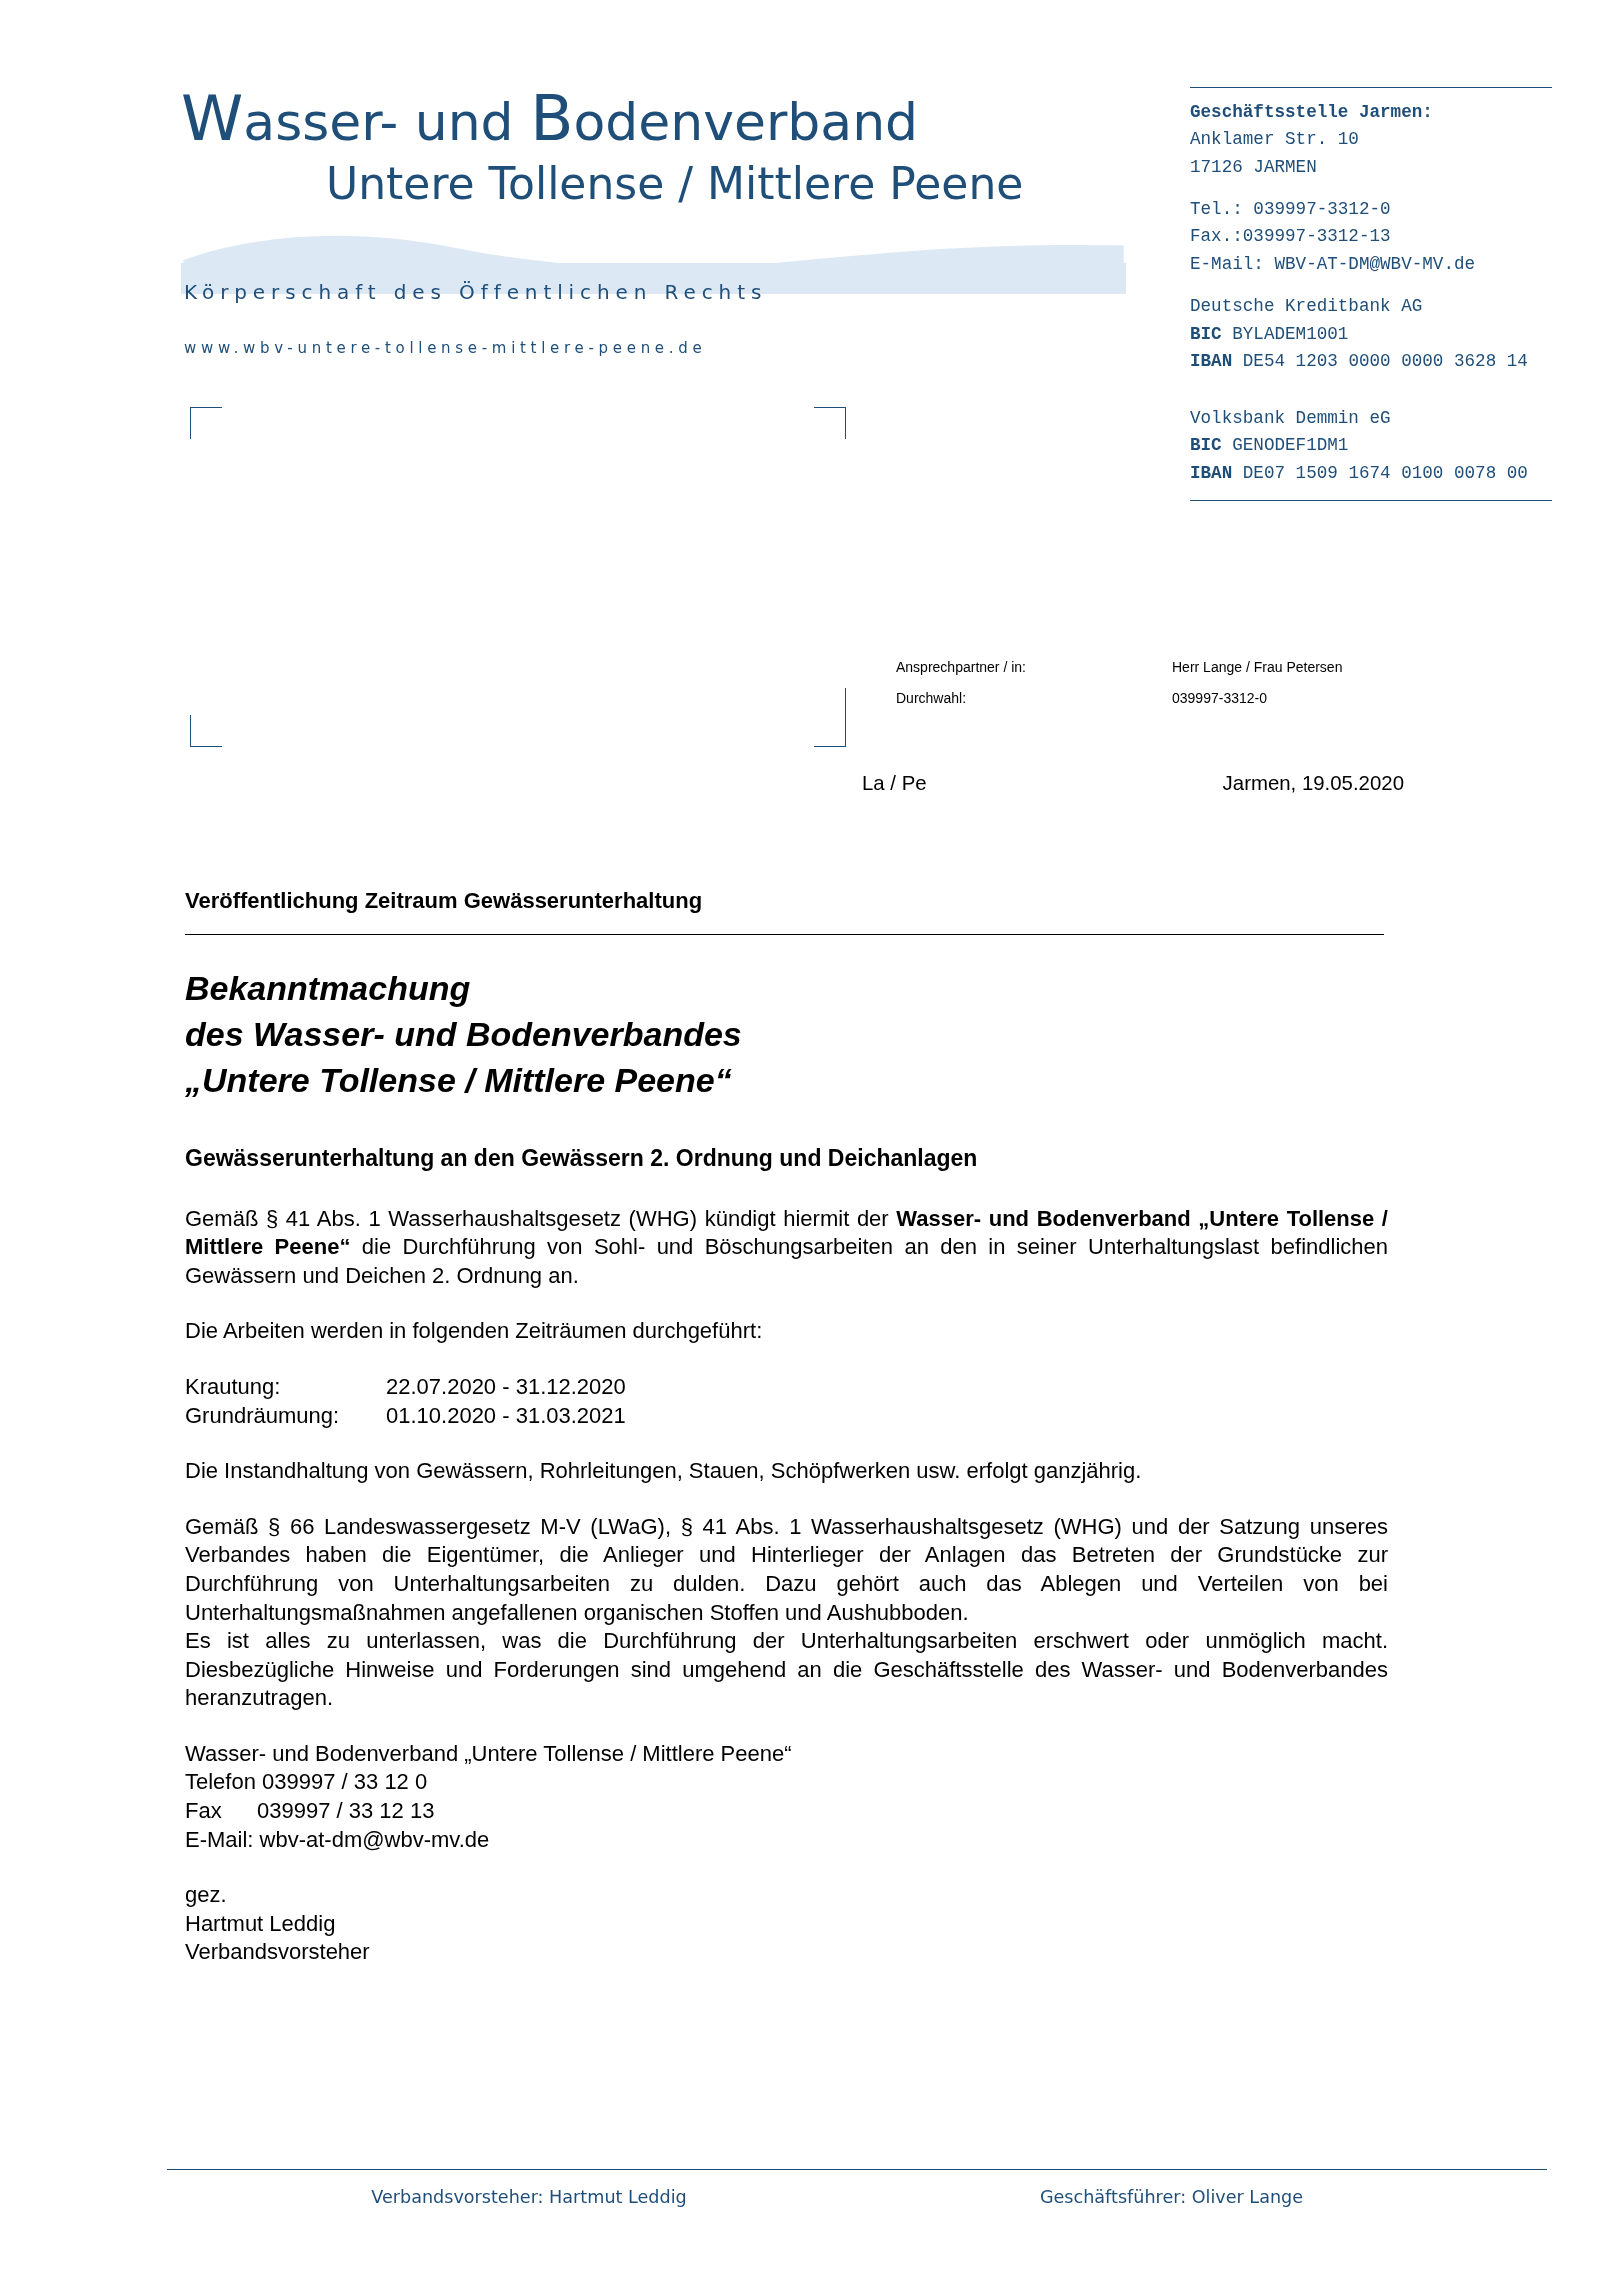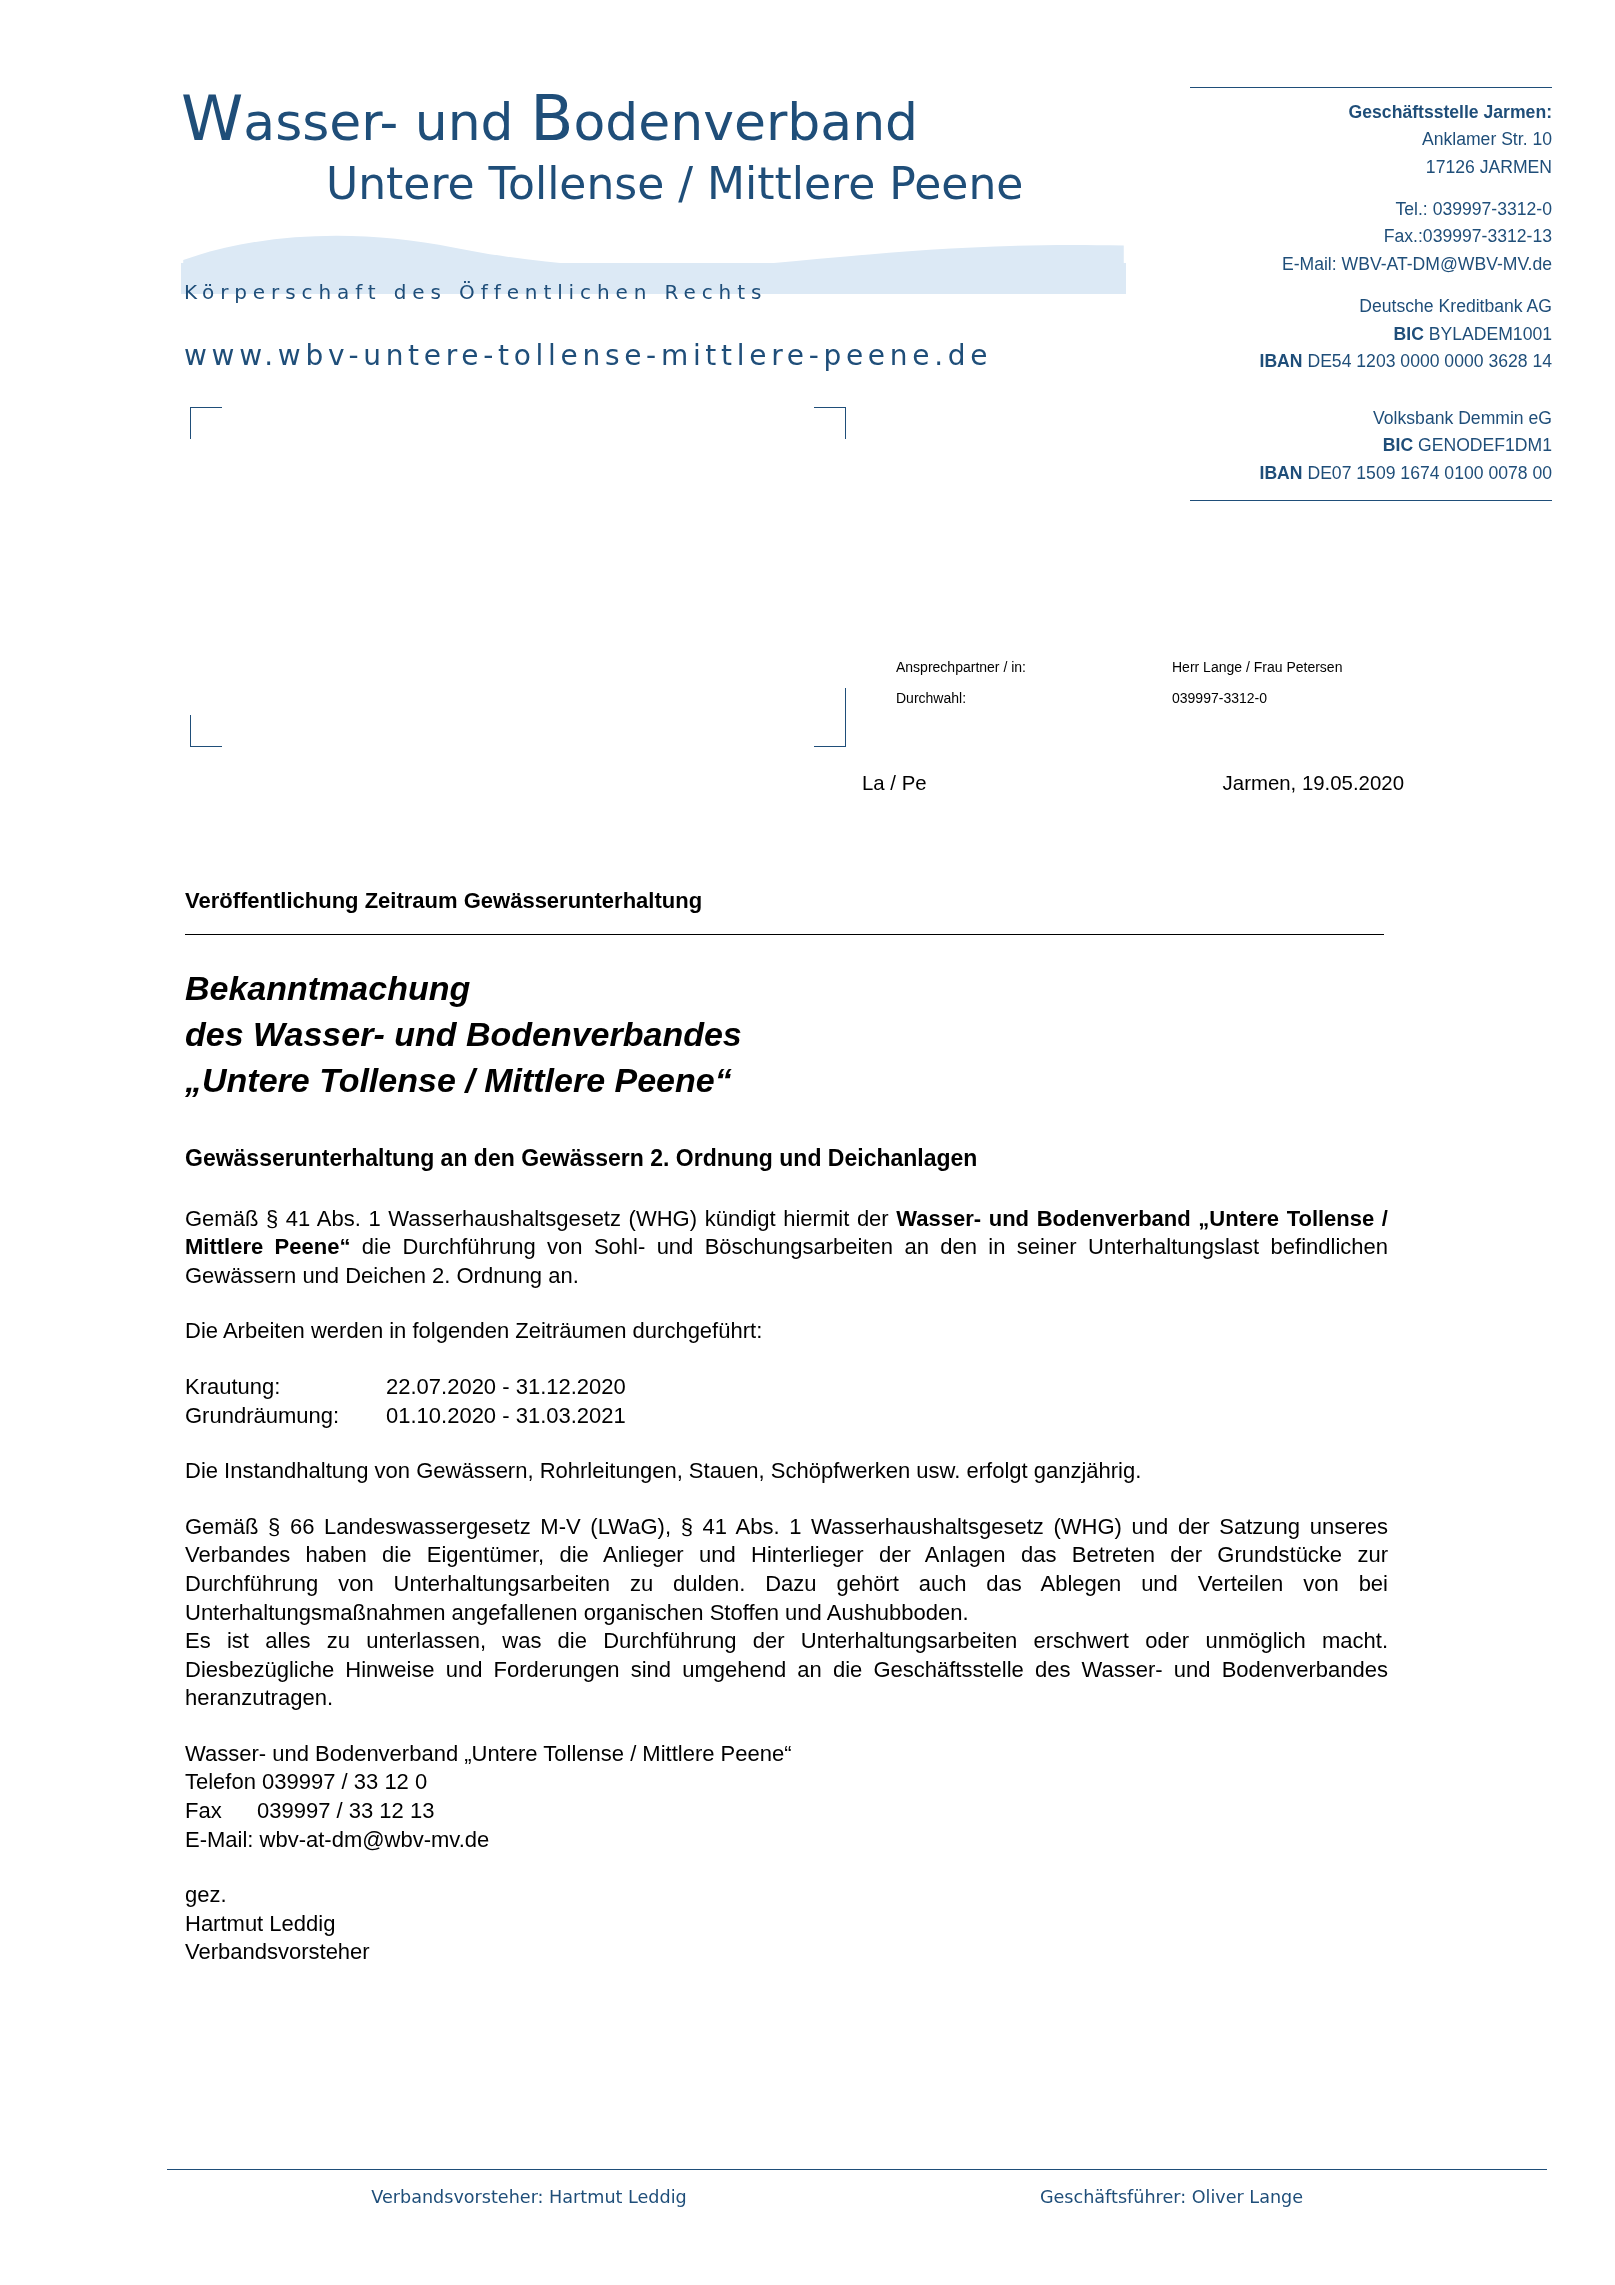--- a/index.html
+++ b/index.html
@@ -67,37 +67,36 @@
     font-size: 20px;
     color: #1f4e79;
     letter-spacing: 5.9px;
     white-space: nowrap;
   }
   .logo-url {
     position: absolute;
     left: 184px;
     top: 339px;
     font-family: "DejaVu Sans", sans-serif;
-    font-size: 28px;
+    font-size: 15px;
     color: #1f4e79;
     letter-spacing: 4.7px;
     white-space: nowrap;
   }
 
   
   .rightblock {
     position: absolute;
     left: 1190px;
     top: 87px;
     width: 362px;
-    font-family: Liberation Sans, sans-serif;
+    font-family: Liberation Mono, monospace;
     font-size: 17.6px;
     color: #1f4e79;
     line-height: 1.55;
-    text-align: right;
   }
   .rightblock .rule {
     border-top: 1.4px solid #1f4e79;
     margin: 0 0 11px 0;
     width: 362px;
   }
   .rightblock .rule.bottom {
     margin: 12.7px 0 0 0;
   }
   .rightblock .strong { font-weight: bold; }

